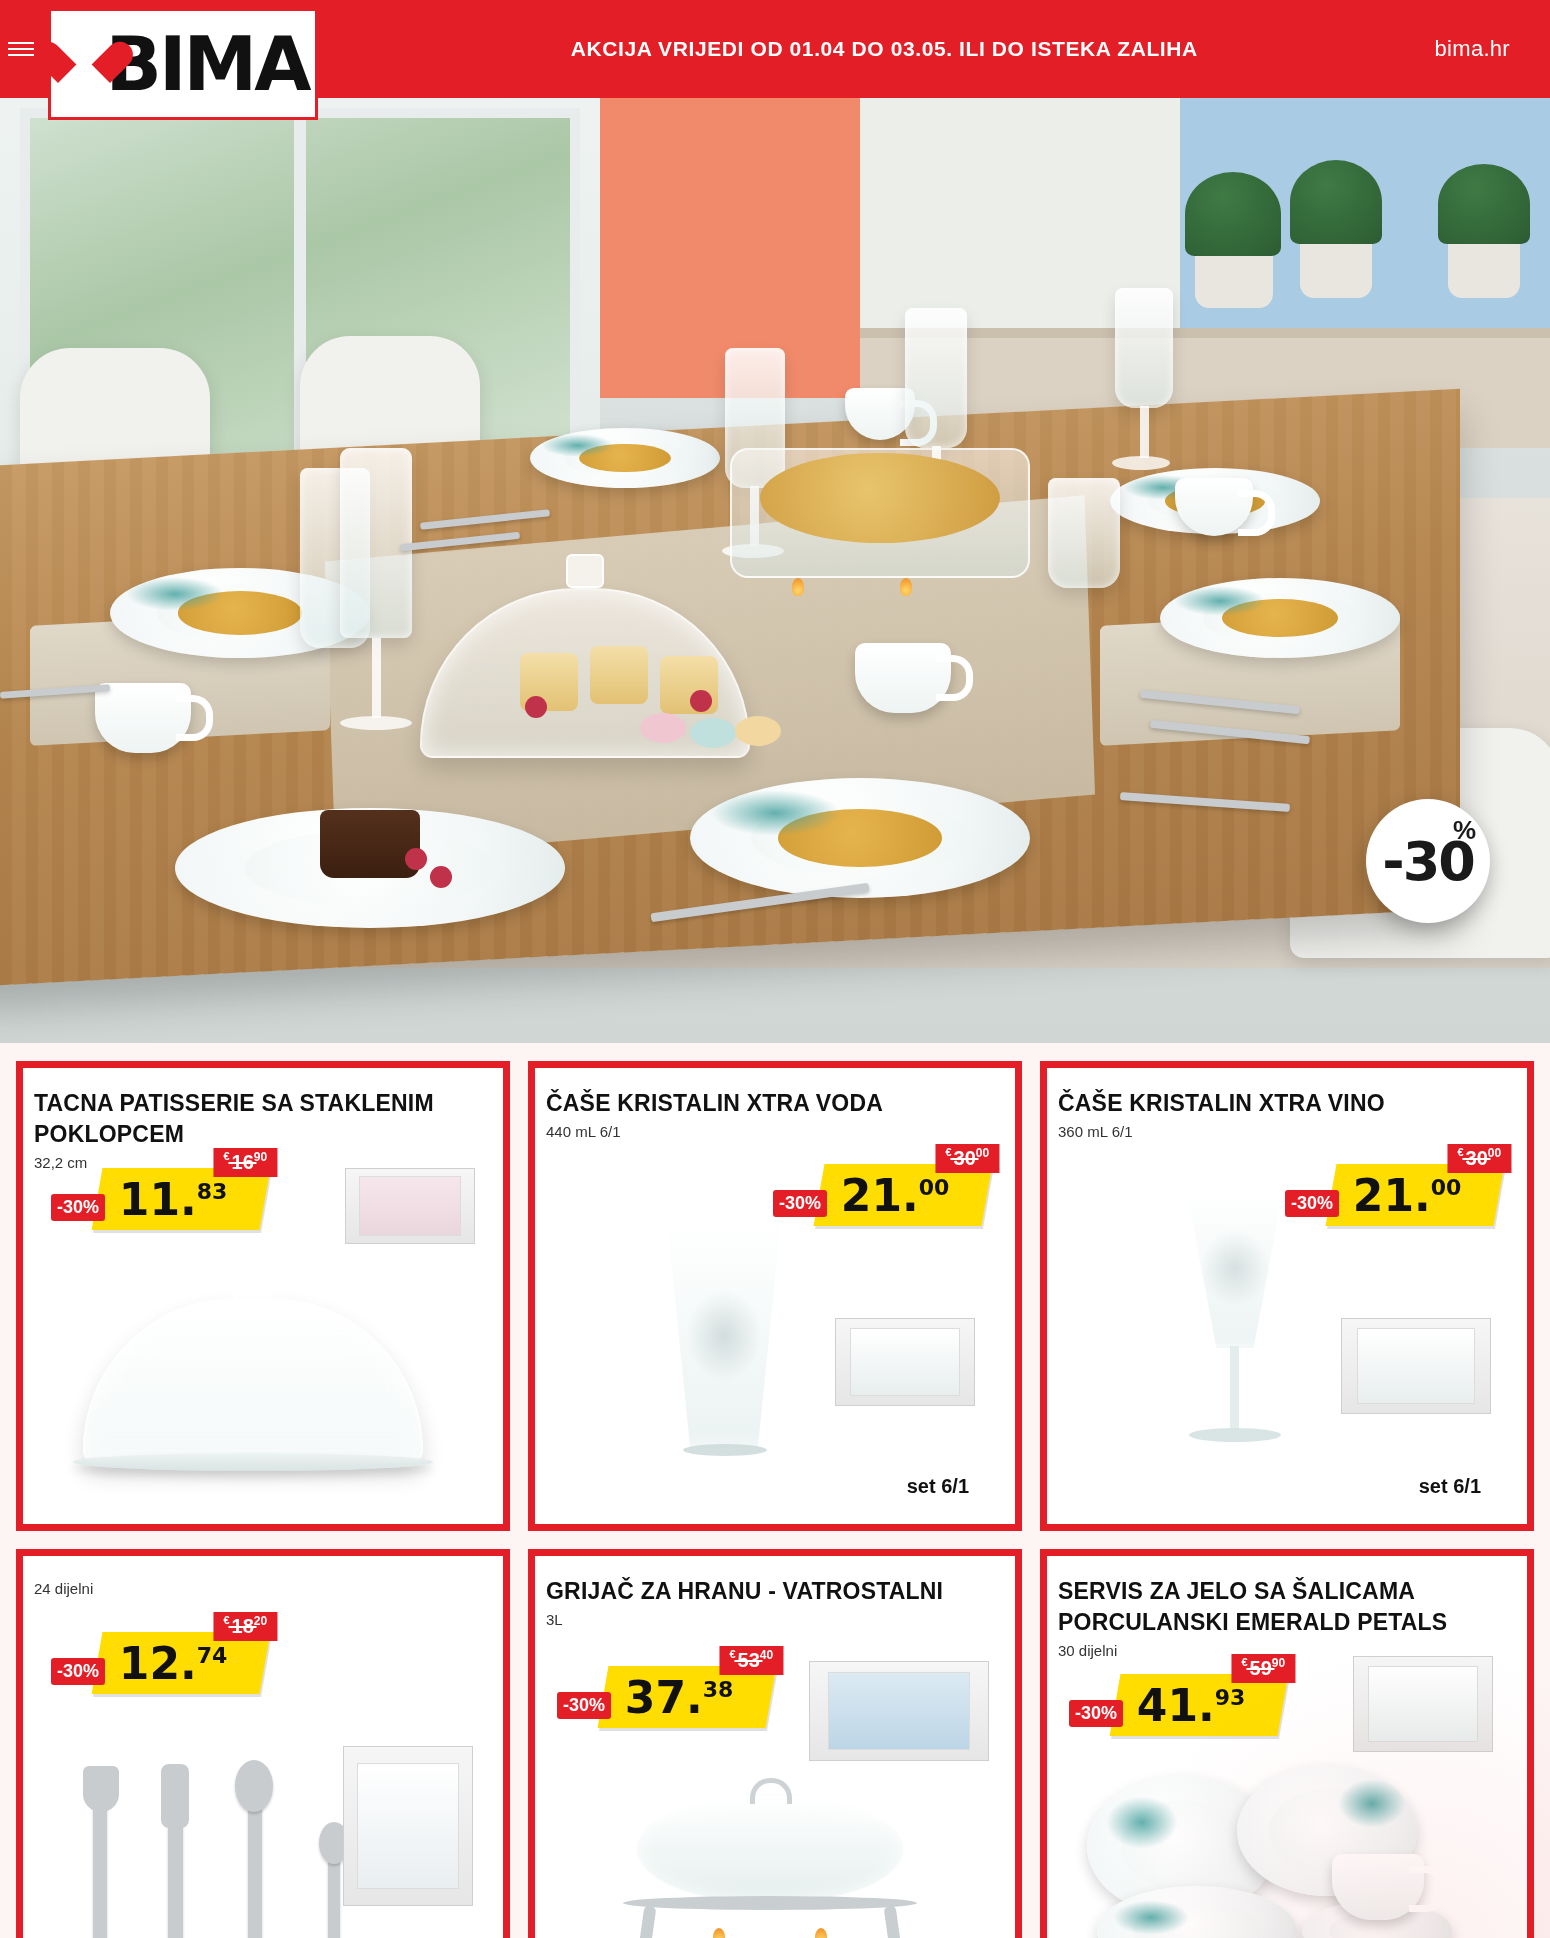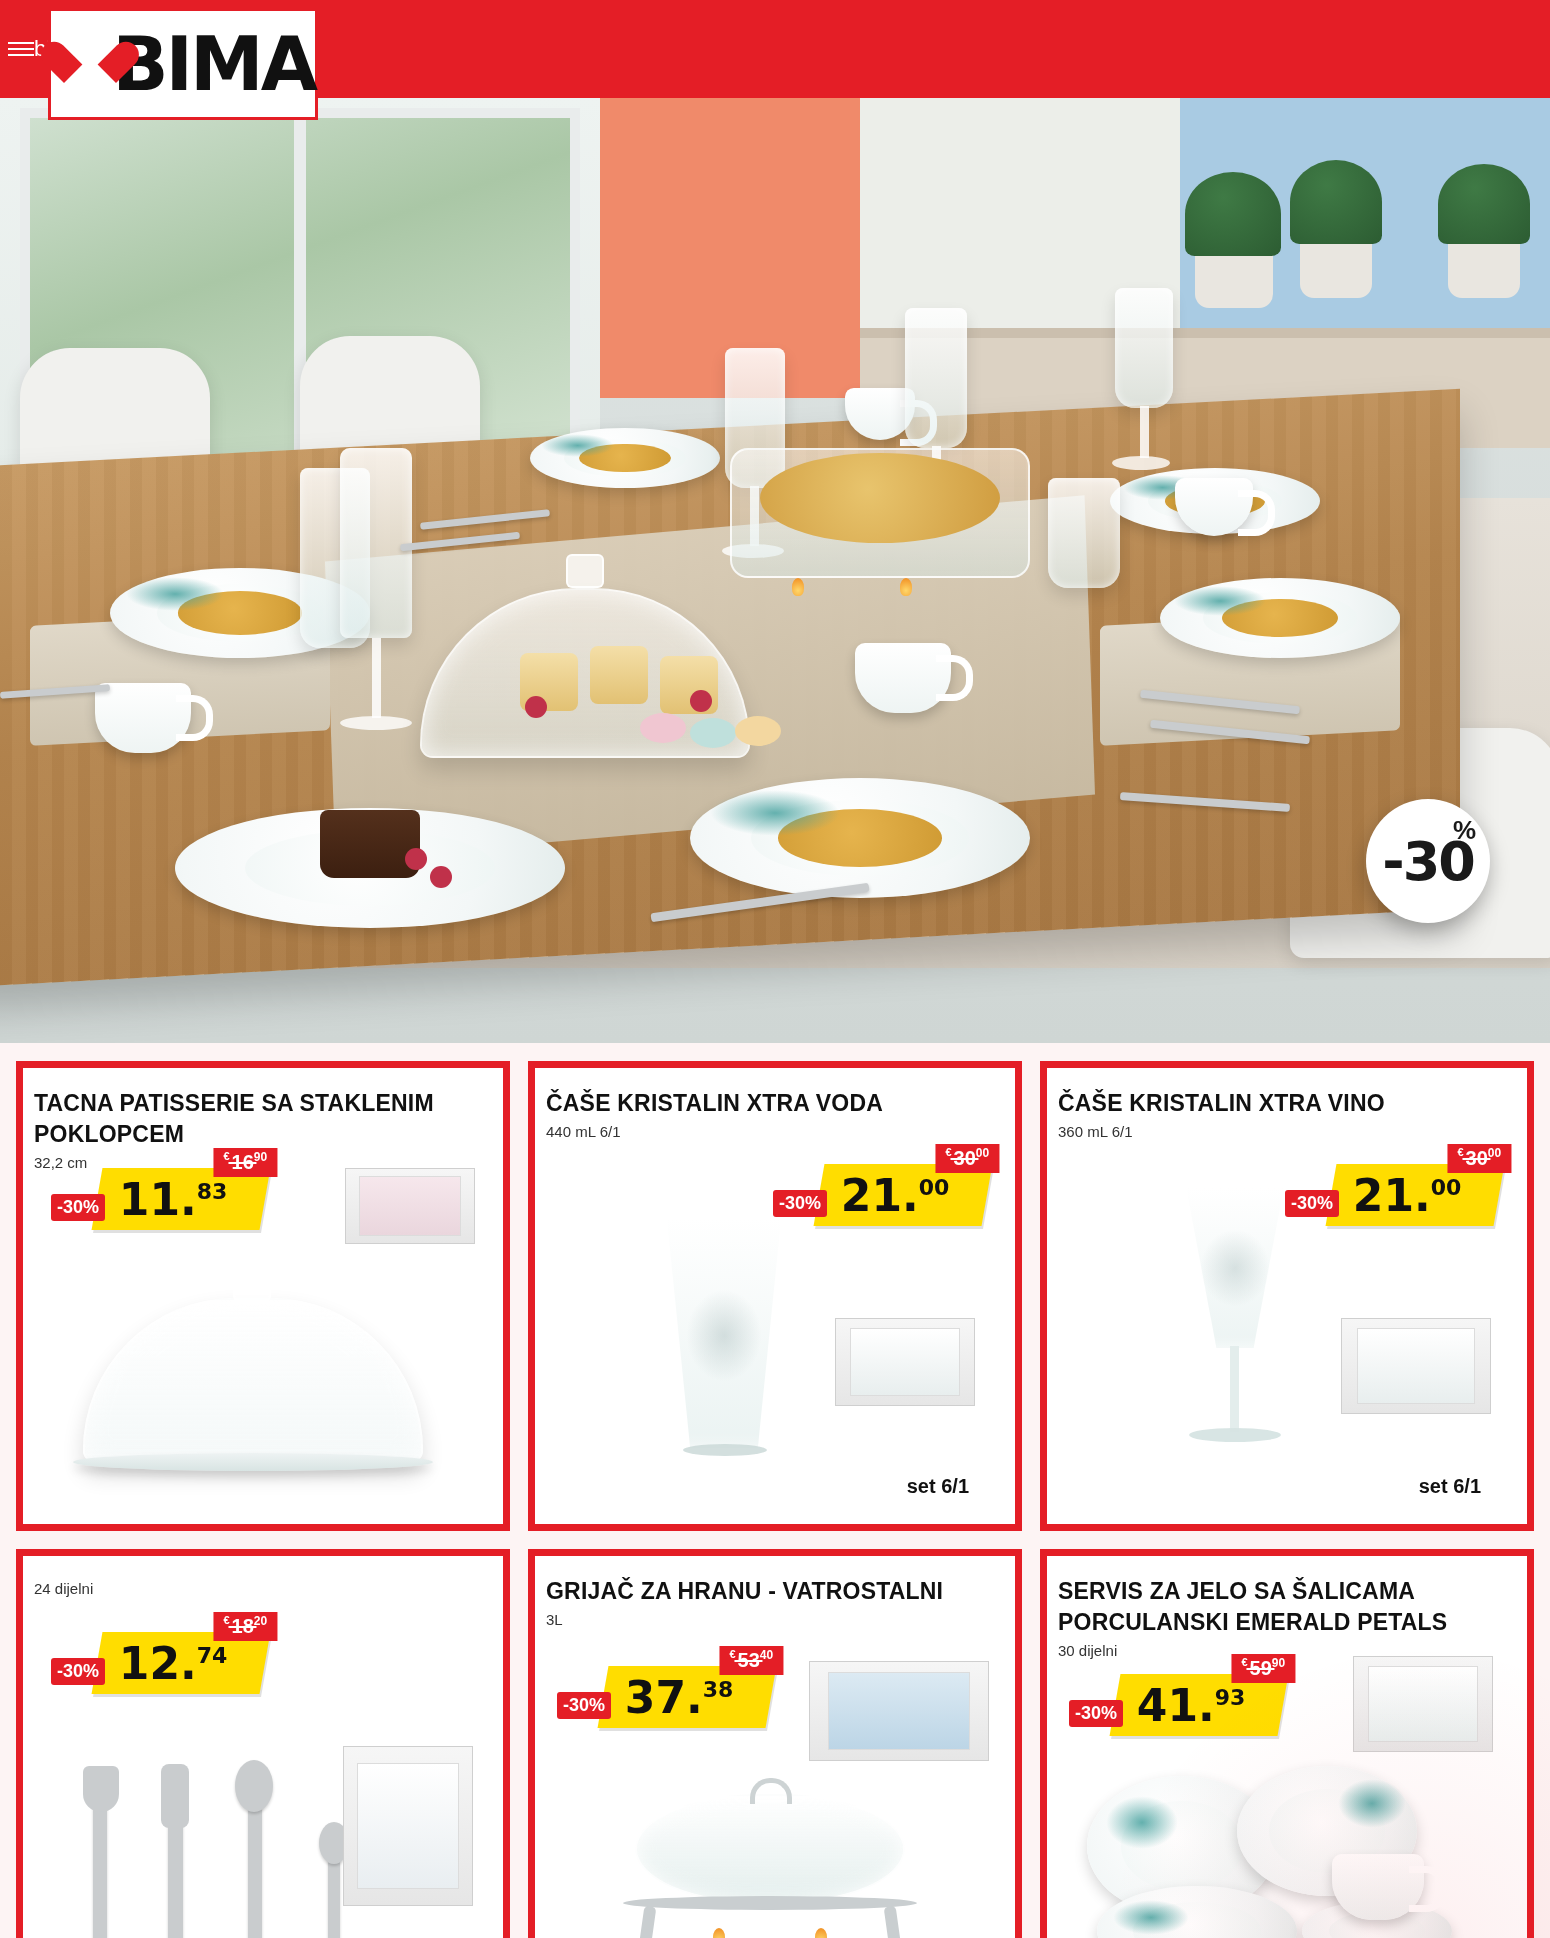--- a/index.html
+++ b/index.html
@@ -43,21 +43,21 @@
   .logo-box {
     position: absolute;
     left: 48px;
     top: 8px;
     width: 270px;
     height: 112px;
     background: #ffffff;
     border: 3px solid #e41e26;
     display: flex;
     align-items: center;
-    justify-content: flex-end;
+    justify-content: center;
     z-index: 5;
   }
   .logo-inner {
     display: flex;
     align-items: center;
     gap: 2px;
   }
   .logo-heart {
     position: relative;
     width: 52px;
@@ -405,20 +405,21 @@
       <span></span>
         <span></span>
         <span></span>
     </div>
     <div class="logo-box">
       <div class="logo-inner">
         <div class="logo-heart"></div>
         <div class="logo-text">BIMA</div>
       </div>
     </div>
+    <div class="header-banner">AKCIJA VRIJEDI OD 01.04 DO 03.05. ILI DO ISTEKA ZALIHA</div>
     <div class="header-site">bima.hr</div>
   </div>
 
   <div class="hero">
     <div class="hero-scene">
       <div class="wall-left"></div>
       <div class="window"></div>
       <div class="wall-orange"></div>
       <div class="wall-mid"></div>
       <div class="wall-blue"></div>

